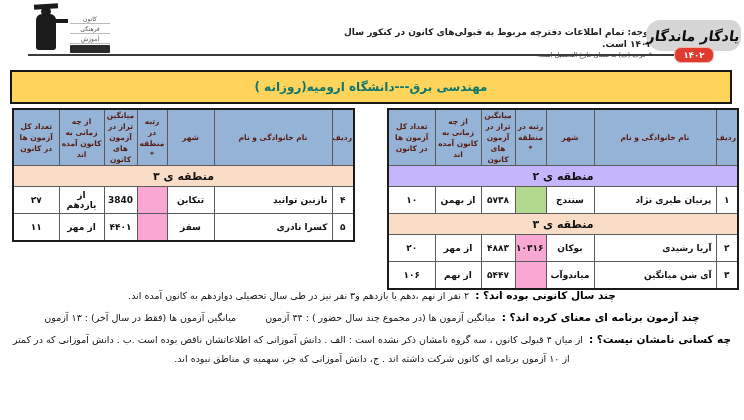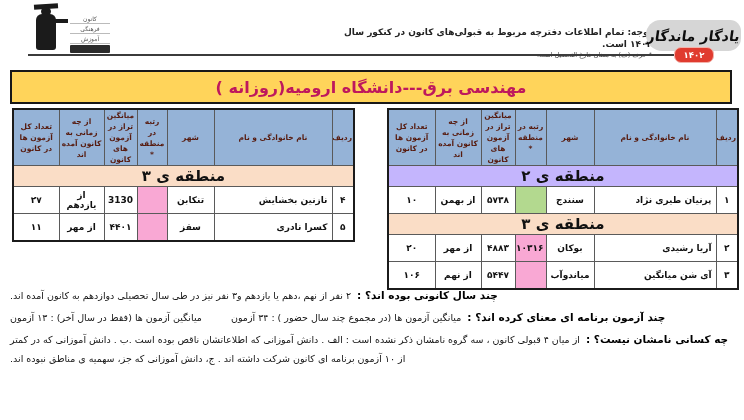--- a/index.html
+++ b/index.html
@@ -25,41 +25,41 @@
   .brand-blob{position:absolute;left:646px;top:20px;width:95px;height:31px;background:#d6d6d6;
               border-radius:16px 12px 14px 18px;display:flex;align-items:center;justify-content:center;}
   .brand-text{font-size:14px;font-weight:900;color:#0d0d0d;transform:skewX(-8deg);white-space:nowrap;}
   .year-badge{position:absolute;left:674px;top:47px;width:38px;height:14px;background:#E03B2F;
               border:1px solid #f3b3ab;border-radius:7px;display:flex;align-items:center;justify-content:center;
               color:#fff;font-size:8.5px;font-weight:bold;}
 
   
   .title-bar{position:absolute;left:10px;top:70px;width:718px;height:30px;background:#FFD45A;
              border:2px solid #181818;display:flex;align-items:center;justify-content:center;}
-  .title-bar span{font-size:16px;font-weight:bold;color:#be185d;direction:rtl;}
+  .title-bar span{font-size:12px;font-weight:bold;color:#0f766e;direction:rtl;}
 
   
   table.k{border-collapse:collapse;position:absolute;table-layout:fixed;direction:rtl;
           border:2px solid #1b1b1b;background:#fff;}
   table.k td,table.k th{border:1px solid #5a5a5a;padding:0 2px;overflow:hidden;}
   table.k-right{left:387px;top:108px;width:350px;}
   table.k-left{left:12px;top:108px;width:341px;}
   tr.thead th{background:#95B3D7;color:#571C10;font-size:7.5px;font-weight:bold;
               line-height:11px;height:45px;text-align:center;vertical-align:middle;}
-  tr.band td{height:20px;font-size:15px;font-weight:bold;color:#111;text-align:center;vertical-align:middle;}
+  tr.band td{height:20px;font-size:11px;font-weight:bold;color:#111;text-align:center;vertical-align:middle;}
   tr.band.green td{background:#c4b5fd;}
   tr.band.peach td{background:#FADDC6;}
   tr.datarow td{height:26px;font-size:9px;font-weight:bold;color:#111;text-align:center;vertical-align:middle;}
   tr.datarow td.name{text-align:right;padding-right:4px;}
   td.rank-green{background:#B3D98F;}
   td.rank-peach{background:#f9a8d4;}
   td.rank-val{color:#A0341C;font-size:8.5px;}
 
   
-  .qa{position:absolute;left:10px;top:286px;width:724px;direction:rtl;text-align:left;}
+  .qa{position:absolute;left:10px;top:286px;width:724px;direction:rtl;text-align:center;}
   .qa p{margin:0 0 3px 0;line-height:19px;font-size:9.5px;color:#141414;}
   .qa .lbl{font-weight:bold;font-size:10.5px;color:#000;margin-left:3px;}
   .qa .gap2{margin-right:26px;}
 </style>
 </head>
 <body>
 
 <div class="page">
 
   <div class="logo">
@@ -165,24 +165,24 @@
       <th>رتبه در منطقه *</th>
       <th>میانگین تراز در آزمون های کانون</th>
       <th>از چه زمانی به کانون آمده اند</th>
       <th>تعداد کل آزمون ها در کانون</th>
     </tr>
     <tr class="band peach">
       <td colspan="7">منطقه ی ۳</td>
     </tr>
     <tr class="datarow">
       <td>۴</td>
-      <td class="name">نازنین بخشایش</td>
+      <td class="name">نازنین توانید</td>
       <td>تنکابن</td>
       <td class="rank-peach"></td>
-      <td>3130</td>
+      <td>3840</td>
       <td>از یازدهم</td>
       <td>۲۷</td>
     </tr>
     <tr class="datarow">
       <td>۵</td>
       <td class="name">کسرا نادری</td>
       <td>سقز</td>
       <td class="rank-peach"></td>
       <td>۴۴۰۱</td>
       <td>از مهر</td>

